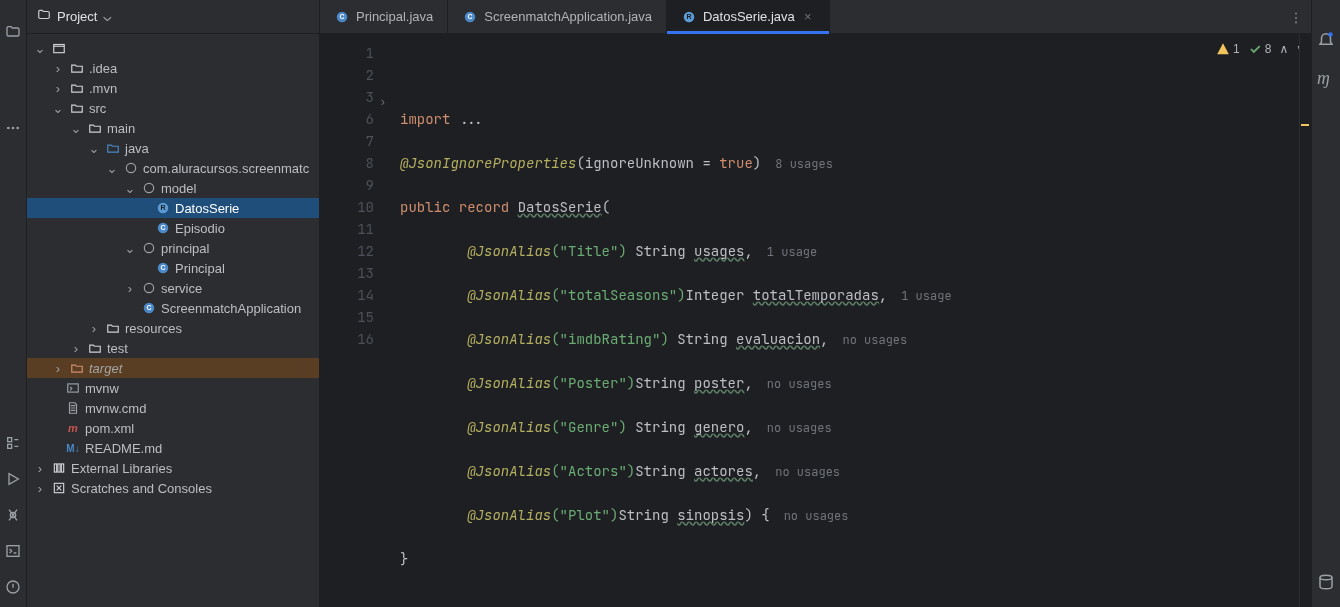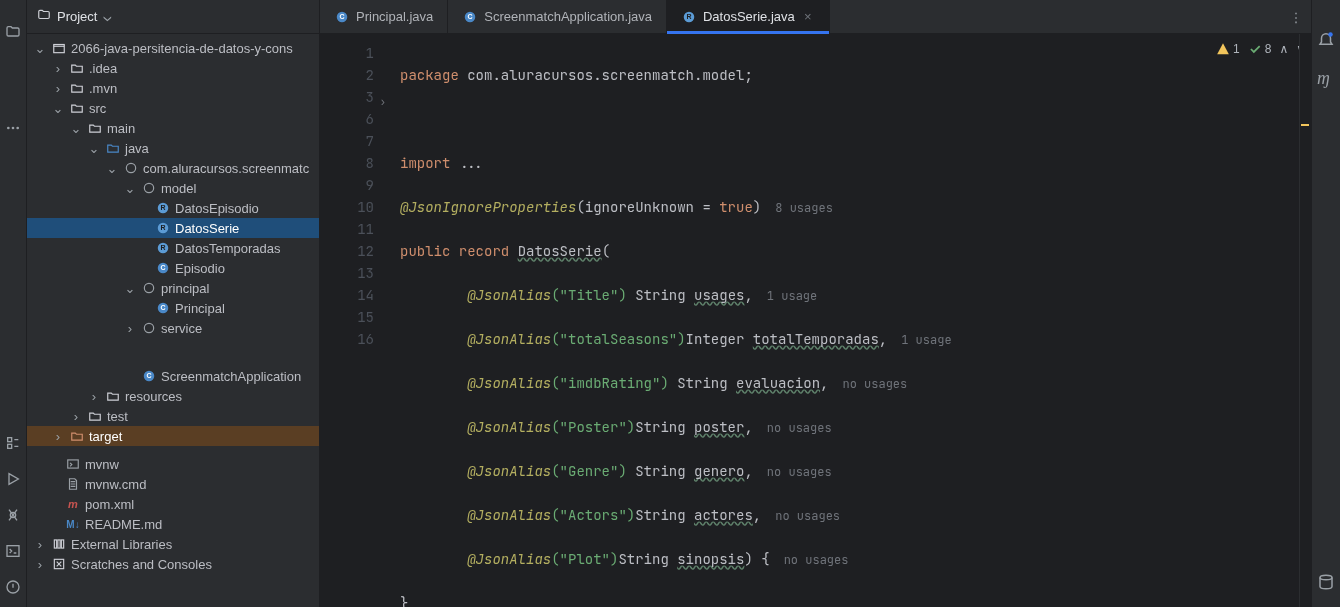--- a/index.html
+++ b/index.html
@@ -100,21 +100,20 @@
   <div class="tree">
 
     <div class="tree-row" style="padding-left:6px;">
         <span class="tw">⌄</span>
         <span class="ic">
           <svg viewBox="0 0 24 24" fill="none" stroke="#ced0d6" stroke-width="2">
             <rect x="3" y="6" width="18" height="14"></rect>
             <path d="M3 9h18"></path>
           </svg>
         </span>
-        <span class="lbl">2066-java-persitencia-de-datos-y-cons</span>
       </div>
 
     <div class="tree-row" style="padding-left:24px;">
         <span class="tw">›</span>
         <span class="ic">
           <svg viewBox="0 0 24 24" fill="none" stroke="#ced0d6" stroke-width="2">
             <path d="M3 7h6l2 2h10v10H3z"></path>
           </svg>
         </span>
         <span class="lbl">.idea</span>
@@ -173,49 +172,31 @@
     <div class="tree-row" style="padding-left:96px;">
         <span class="tw">⌄</span>
         <span class="ic">
           <svg viewBox="0 0 24 24" fill="none" stroke="#9aa0a6" stroke-width="2">
             <circle cx="12" cy="12" r="8"></circle>
           </svg>
         </span>
         <span class="lbl">model</span>
       </div>
 
-    <div class="tree-row" style="padding-left:128px;">
+
+    <div class="tree-row selected" style="padding-left:128px;">
         <span class="ic">
           <svg viewBox="0 0 24 24">
             <circle cx="12" cy="12" r="9" fill="#5b9bd5"></circle>
             <text x="12" y="16" text-anchor="middle" fill="#1e1f22" font-size="12" font-weight="bold">R</text>
           </svg>
         </span>
-        <span class="lbl">DatosEpisodio</span>
-      </div>
-
-    <div class="tree-row selected" style="padding-left:128px;">
-        <span class="ic">
-          <svg viewBox="0 0 24 24">
-            <circle cx="12" cy="12" r="9" fill="#5b9bd5"></circle>
-            <text x="12" y="16" text-anchor="middle" fill="#1e1f22" font-size="12" font-weight="bold">R</text>
-          </svg>
-        </span>
         <span class="lbl">DatosSerie</span>
       </div>
 
-    <div class="tree-row" style="padding-left:128px;">
-        <span class="ic">
-          <svg viewBox="0 0 24 24">
-            <circle cx="12" cy="12" r="9" fill="#5b9bd5"></circle>
-            <text x="12" y="16" text-anchor="middle" fill="#1e1f22" font-size="12" font-weight="bold">R</text>
-          </svg>
-        </span>
-        <span class="lbl">DatosTemporadas</span>
-      </div>
 
     <div class="tree-row" style="padding-left:128px;">
         <span class="ic">
           <svg viewBox="0 0 24 24">
             <circle cx="12" cy="12" r="9" fill="#4a88c7"></circle>
             <text x="12" y="16" text-anchor="middle" fill="#fff" font-size="12" font-weight="bold">C</text>
           </svg>
         </span>
         <span class="lbl">Episodio</span>
       </div>
@@ -243,21 +224,21 @@
     <div class="tree-row" style="padding-left:96px;">
         <span class="tw">›</span>
         <span class="ic">
           <svg viewBox="0 0 24 24" fill="none" stroke="#9aa0a6" stroke-width="2">
             <circle cx="12" cy="12" r="8"></circle>
           </svg>
         </span>
         <span class="lbl">service</span>
       </div>
 
-    <div class="tree-row" style="padding-left:114px;margin-top:28px;">
+    <div class="tree-row" style="padding-left:114px;">
         <span class="ic">
           <svg viewBox="0 0 24 24">
             <circle cx="12" cy="12" r="9" fill="#4a88c7"></circle>
             <text x="12" y="16" text-anchor="middle" fill="#fff" font-size="12" font-weight="bold">C</text>
           </svg>
         </span>
         <span class="lbl">ScreenmatchApplication</span>
       </div>
 
     <div class="tree-row" style="padding-left:60px;">
@@ -280,25 +261,25 @@
         <span class="lbl">test</span>
       </div>
 
     <div class="tree-row selected-orange" style="padding-left:24px;">
         <span class="tw">›</span>
         <span class="ic">
           <svg viewBox="0 0 24 24" fill="none" stroke="#cf8e6d" stroke-width="2">
             <path d="M3 7h6l2 2h10v10H3z"></path>
           </svg>
         </span>
-        <span class="lbl" style="color:#ffffff;">target</span>
-      </div>
-
-
-    <div class="tree-row" style="padding-left:38px;margin-top:8px;">
+        <span class="lbl" style="color:#a3a3a3;font-style:italic;">target</span>
+      </div>
+
+
+    <div class="tree-row" style="padding-left:38px;">
         <span class="ic">
           <svg viewBox="0 0 24 24" fill="none" stroke="#9aa0a6" stroke-width="2">
             <rect x="3" y="5" width="18" height="14"></rect>
             <path d="M7 10l3 3-3 3"></path>
           </svg>
         </span>
         <span class="lbl">mvnw</span>
       </div>
 
     <div class="tree-row" style="padding-left:38px;">
@@ -396,21 +377,20 @@
       <div class="gline"><span>9</span></div>
       <div class="gline"><span>10</span></div>
       <div class="gline"><span>11</span></div>
       <div class="gline"><span>12</span></div>
       <div class="gline"><span>13</span></div>
       <div class="gline"><span>14</span></div>
       <div class="gline"><span>15</span></div>
       <div class="gline"><span>16</span></div>
     </div>
     <div class="code">
-<div class="cline"><span class="kw">package</span> <span class="ident">com.aluracursos.screenmatch.model</span><span>;</span></div>
 <div class="cline"></div>
 <div class="cline"><span class="kw">import</span> <span class="ident">...</span></div>
 <div class="cline"><span class="anno">@JsonIgnoreProperties</span><span>(</span><span class="ident">ignoreUnknown</span><span> = </span><span class="bool">true</span><span>)</span><span class="hint">8 usages</span></div>
 <div class="cline"><span class="kw">public</span> <span class="kw">record</span> <span class="classname under">DatosSerie</span><span>(</span></div>
 <div class="cline">        <span class="anno">@JsonAlias</span><span class="str">("Title")</span><span> </span><span class="type">String </span><span class="ident under">usages</span><span>,</span><span class="hint">1 usage</span></div>
 <div class="cline">        <span class="anno">@JsonAlias</span><span class="str">("totalSeasons")</span><span class="type">Integer </span><span class="ident under">totalTemporadas</span><span>,</span><span class="hint">1 usage</span></div>
 <div class="cline">        <span class="anno">@JsonAlias</span><span class="str">("imdbRating")</span><span> </span><span class="type">String </span><span class="ident under">evaluacion</span><span>,</span><span class="hint">no usages</span></div>
 <div class="cline">        <span class="anno">@JsonAlias</span><span class="str">("Poster")</span><span class="type">String </span><span class="ident under">poster</span><span>,</span><span class="hint">no usages</span></div>
 <div class="cline">        <span class="anno">@JsonAlias</span><span class="str">("Genre")</span><span> </span><span class="type">String </span><span class="ident under">genero</span><span>,</span><span class="hint">no usages</span></div>
 <div class="cline">        <span class="anno">@JsonAlias</span><span class="str">("Actors")</span><span class="type">String </span><span class="ident under">actores</span><span>,</span><span class="hint">no usages</span></div>

